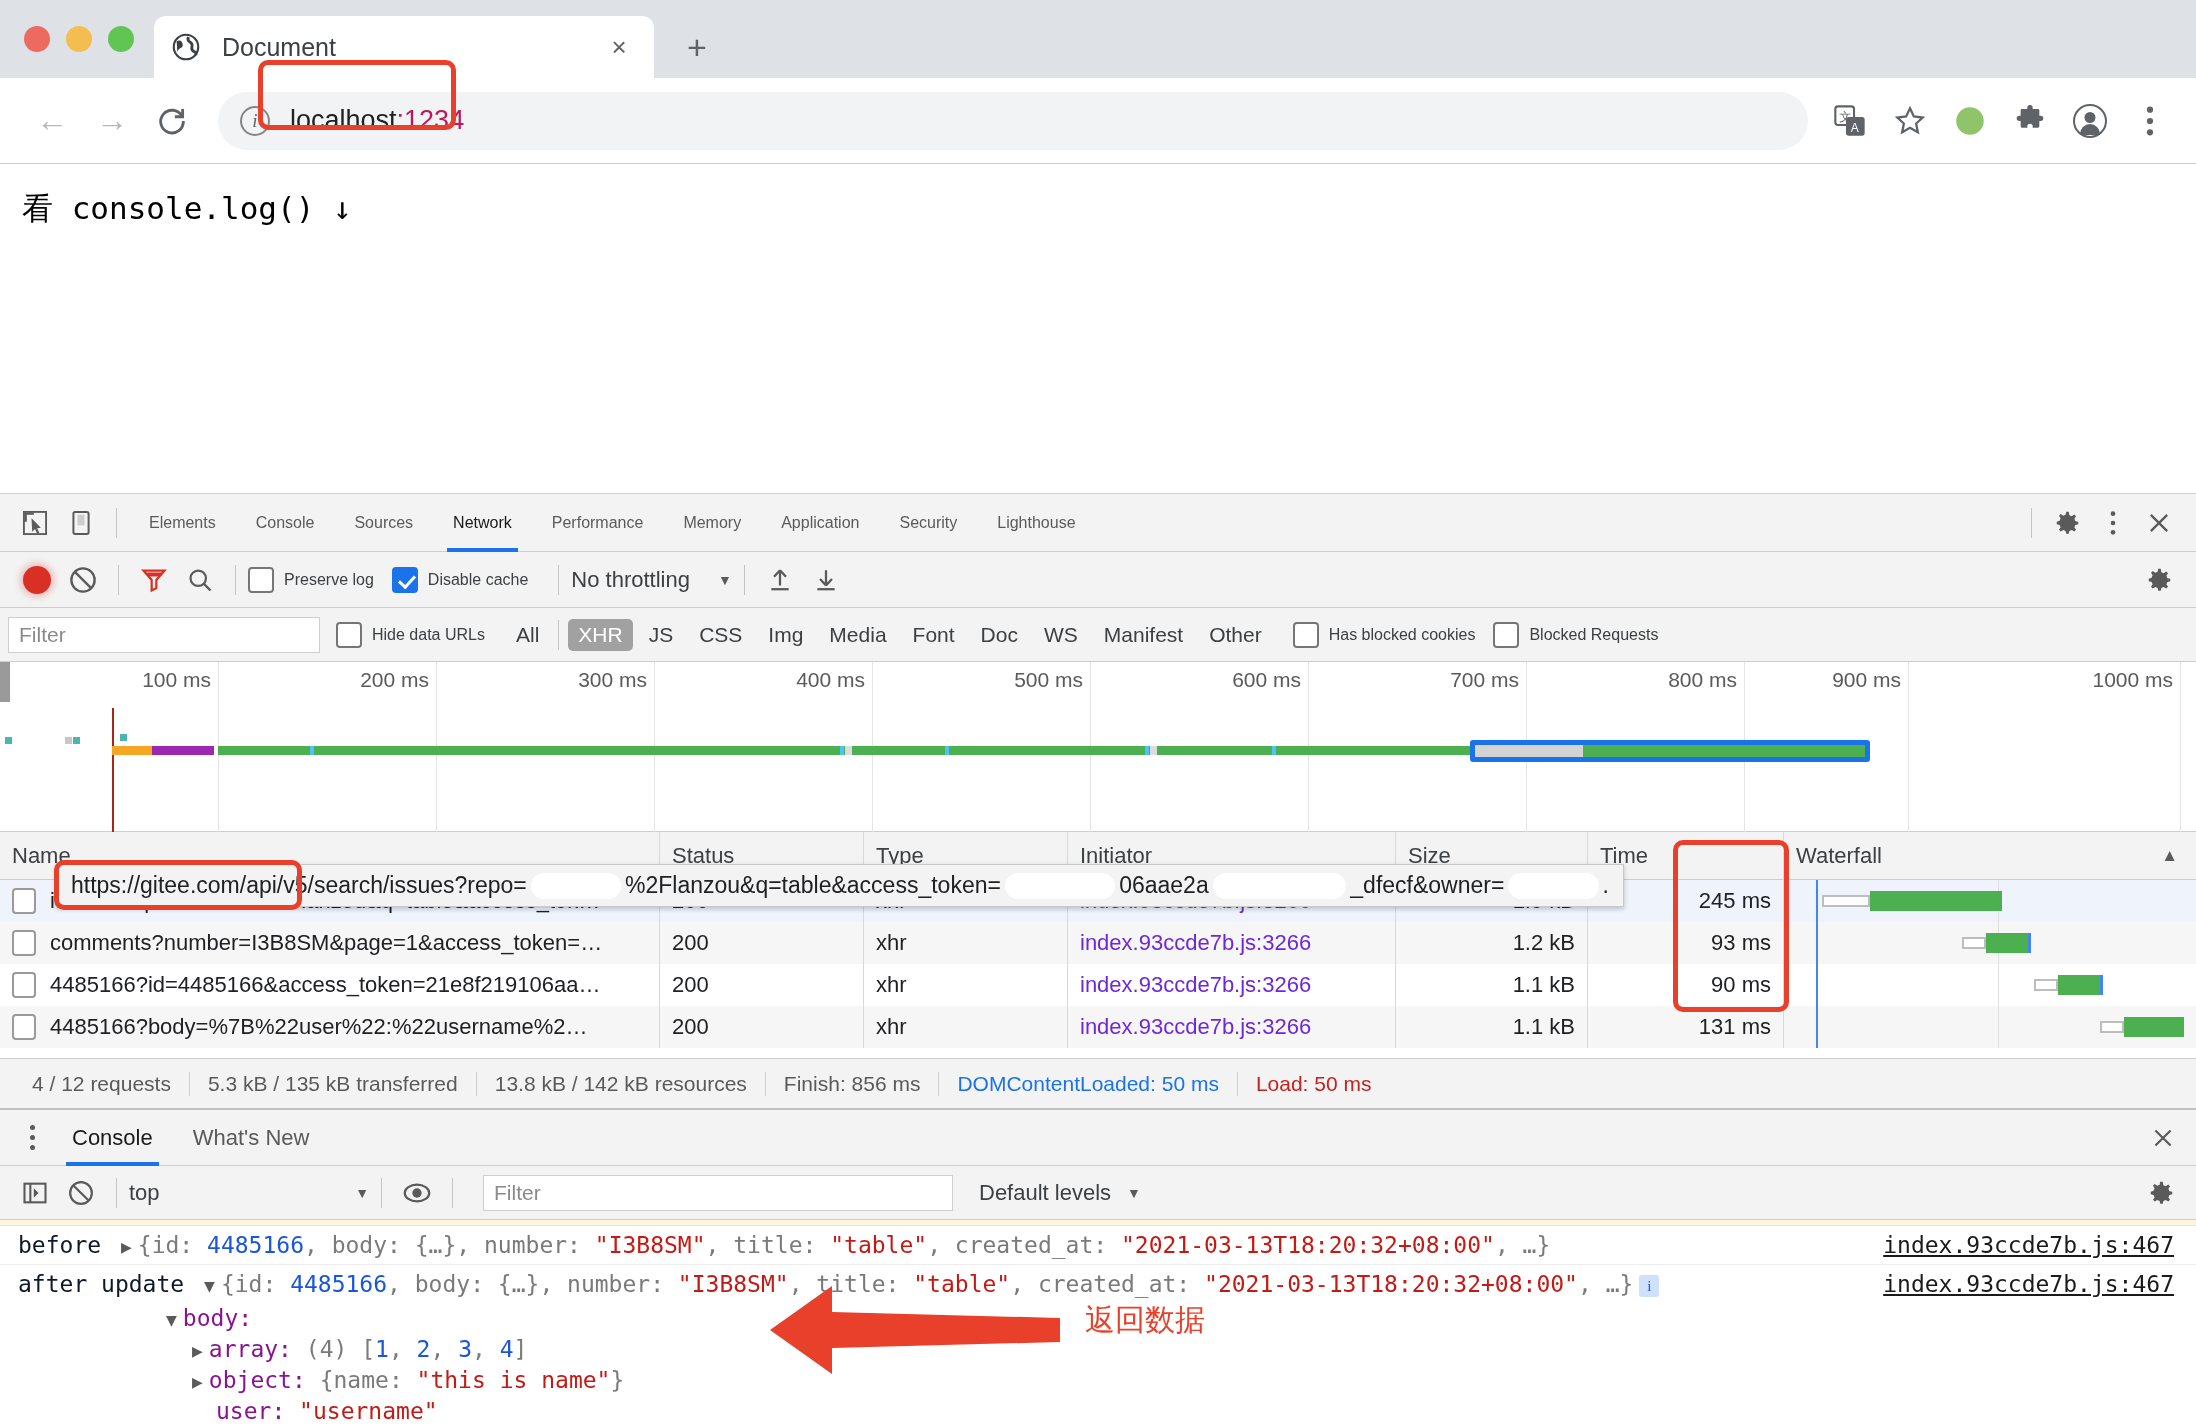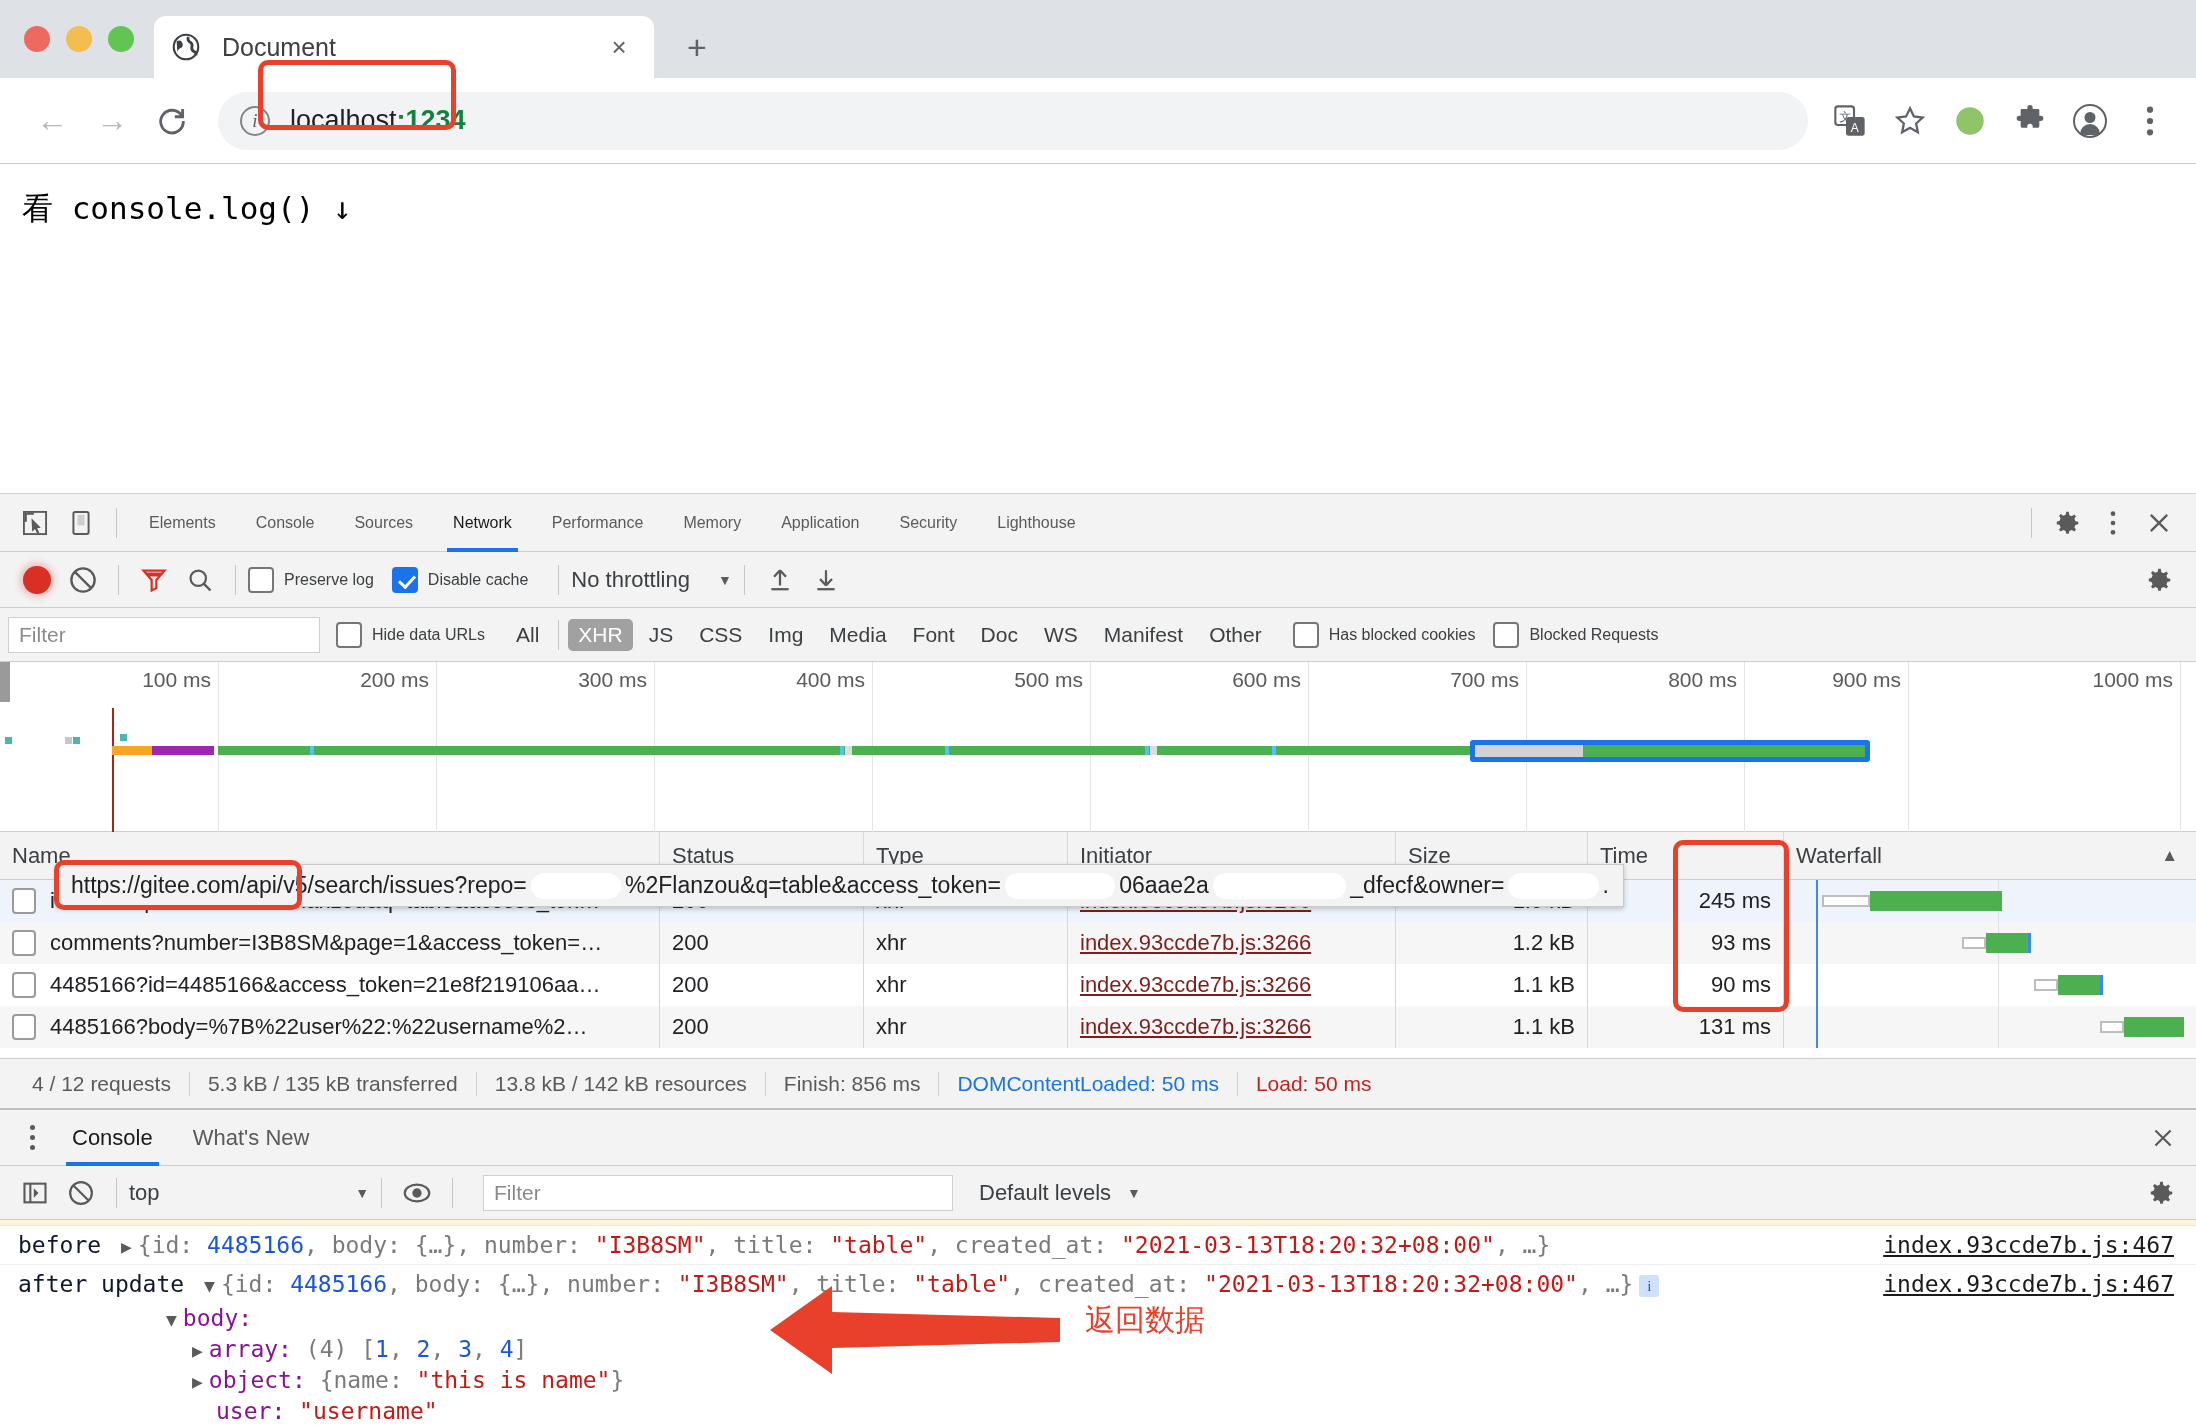--- a/index.html
+++ b/index.html
@@ -78,21 +78,21 @@
     position: relative;
   }
   .info-icon {
     width: 30px; height: 30px; border-radius: 50%;
     border: 2px solid #80868b; color: #5f6368;
     font-size: 19px; font-style: italic; font-family: "Liberation Serif", serif;
     display: flex; align-items: center; justify-content: center; flex: none;
     margin-right: 20px;
   }
   .url-text { font-size: 27px; color: #202124; white-space: nowrap; }
-  .url-text .port { color: #15803d; font-weight: bold; }
+  .url-text .port { color: #be185d; }
   .omni-icons { display: flex; align-items: center; gap: 24px; padding-right: 6px; }
   .omni-icon { width: 36px; height: 36px; display: flex; align-items: center; justify-content: center; color: #5f6368; }
   .avatar-circle { width: 34px; height: 34px; border-radius: 50%; border: 2.5px solid #5f6368; position: relative; }
   .avatar-circle::before { content: ""; position: absolute; left: 50%; top: 6px; transform: translateX(-50%); width: 11px; height: 11px; border-radius: 50%; background: #5f6368; }
   .avatar-circle::after { content: ""; position: absolute; left: 50%; bottom: 1px; transform: translateX(-50%); width: 20px; height: 11px; border-radius: 10px 10px 0 0; background: #5f6368; }
 
   
   .anno-box { position: absolute; border: 5px solid #e8402a; border-radius: 10px; pointer-events: none; z-index: 50; }
 
   
@@ -187,21 +187,21 @@
   .col-size { width: 192px; flex: none; border-right: 1px solid #d8d8d8; height: 100%; display: flex; align-items: center; }
   .col-time { width: 196px; flex: none; border-right: 1px solid #d8d8d8; height: 100%; display: flex; align-items: center; }
   .col-wf { flex: 1; height: 100%; display: flex; align-items: center; position: relative; }
   .num { justify-content: flex-end; }
   .sort-caret { position: absolute; right: 18px; color: #5a5a5a; font-size: 17px; }
 
   .net-row { height: 42px; display: flex; align-items: center; font-size: 22px; color: #202124; }
   .net-row.odd { background: #f6f6f6; }
   .net-row.selrow { background: #eef3fc; }
   .row-chk { width: 24px; height: 26px; border: 2px solid #9a9a9a; border-radius: 4px; background: #fff; flex: none; margin-right: 14px; }
-  .init-link { color: #7f1d1d; text-decoration: underline; }
+  .init-link { color: #6d28d9; }
   .wf-lane { position: relative; width: 100%; height: 100%; }
   .wf-bar { position: absolute; top: 11px; height: 20px; background: #4caf50; }
   .wf-pre { position: absolute; top: 15px; height: 12px; border: 2px solid #bdbdbd; background: #fff; }
   .wf-edge { position: absolute; top: 11px; width: 3px; height: 20px; background: #4285f4; }
   .wf-div { position: absolute; top: 0; bottom: 0; width: 1px; background: #e0e0e0; }
   .wf-blueline { position: absolute; top: 0; bottom: 0; width: 2px; background: #4285f4; }
 
   
   .url-tooltip {
     position: absolute;

